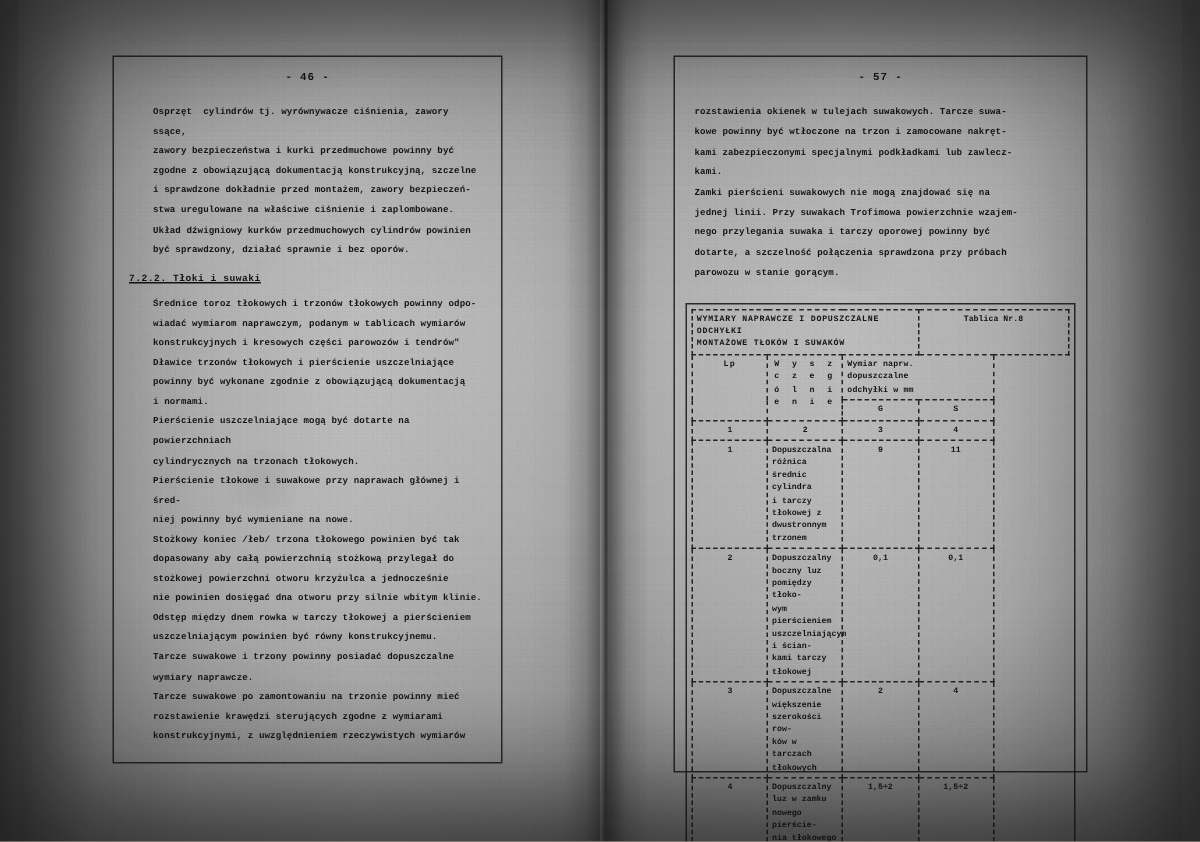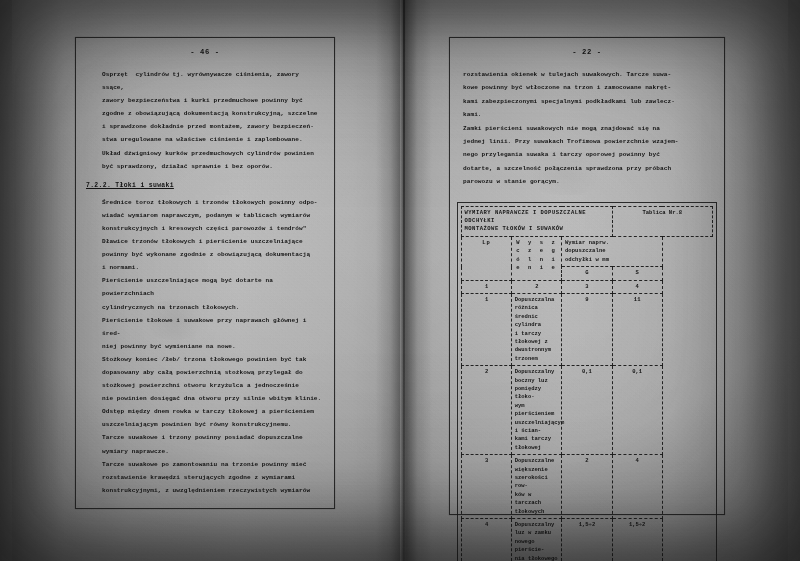--- a/index.html
+++ b/index.html
@@ -178,21 +178,21 @@
     <div class="body-text indent">Odstęp między dnem rowka w tarczy tłokowej a pierścieniem
 uszczelniającym powinien być równy konstrukcyjnemu.</div>
     <div class="body-text indent">Tarcze suwakowe i trzony powinny posiadać dopuszczalne
 wymiary naprawcze.</div>
     <div class="body-text indent">Tarcze suwakowe po zamontowaniu na trzonie powinny mieć
 rozstawienie krawędzi sterujących zgodne z wymiarami
 konstrukcyjnymi, z uwzględnieniem rzeczywistych wymiarów</div>
   </div>
 
   <div class="frame right softened">
-    <div class="pageno">- 22 -</div>
+    <div class="pageno">- 57 -</div>
 
     <div class="body-text right indent">rozstawienia okienek w tulejach suwakowych. Tarcze suwa-
 kowe powinny być wtłoczone na trzon i zamocowane nakręt-
 kami zabezpieczonymi specjalnymi podkładkami lub zawlecz-
 kami.</div>
     <div class="body-text right indent">Zamki pierścieni suwakowych nie mogą znajdować się na
 jednej linii. Przy suwakach Trofimowa powierzchnie wzajem-
 nego przylegania suwaka i tarczy oporowej powinny być
 dotarte, a szczelność połączenia sprawdzona przy próbach
 parowozu w stanie gorącym.</div>

